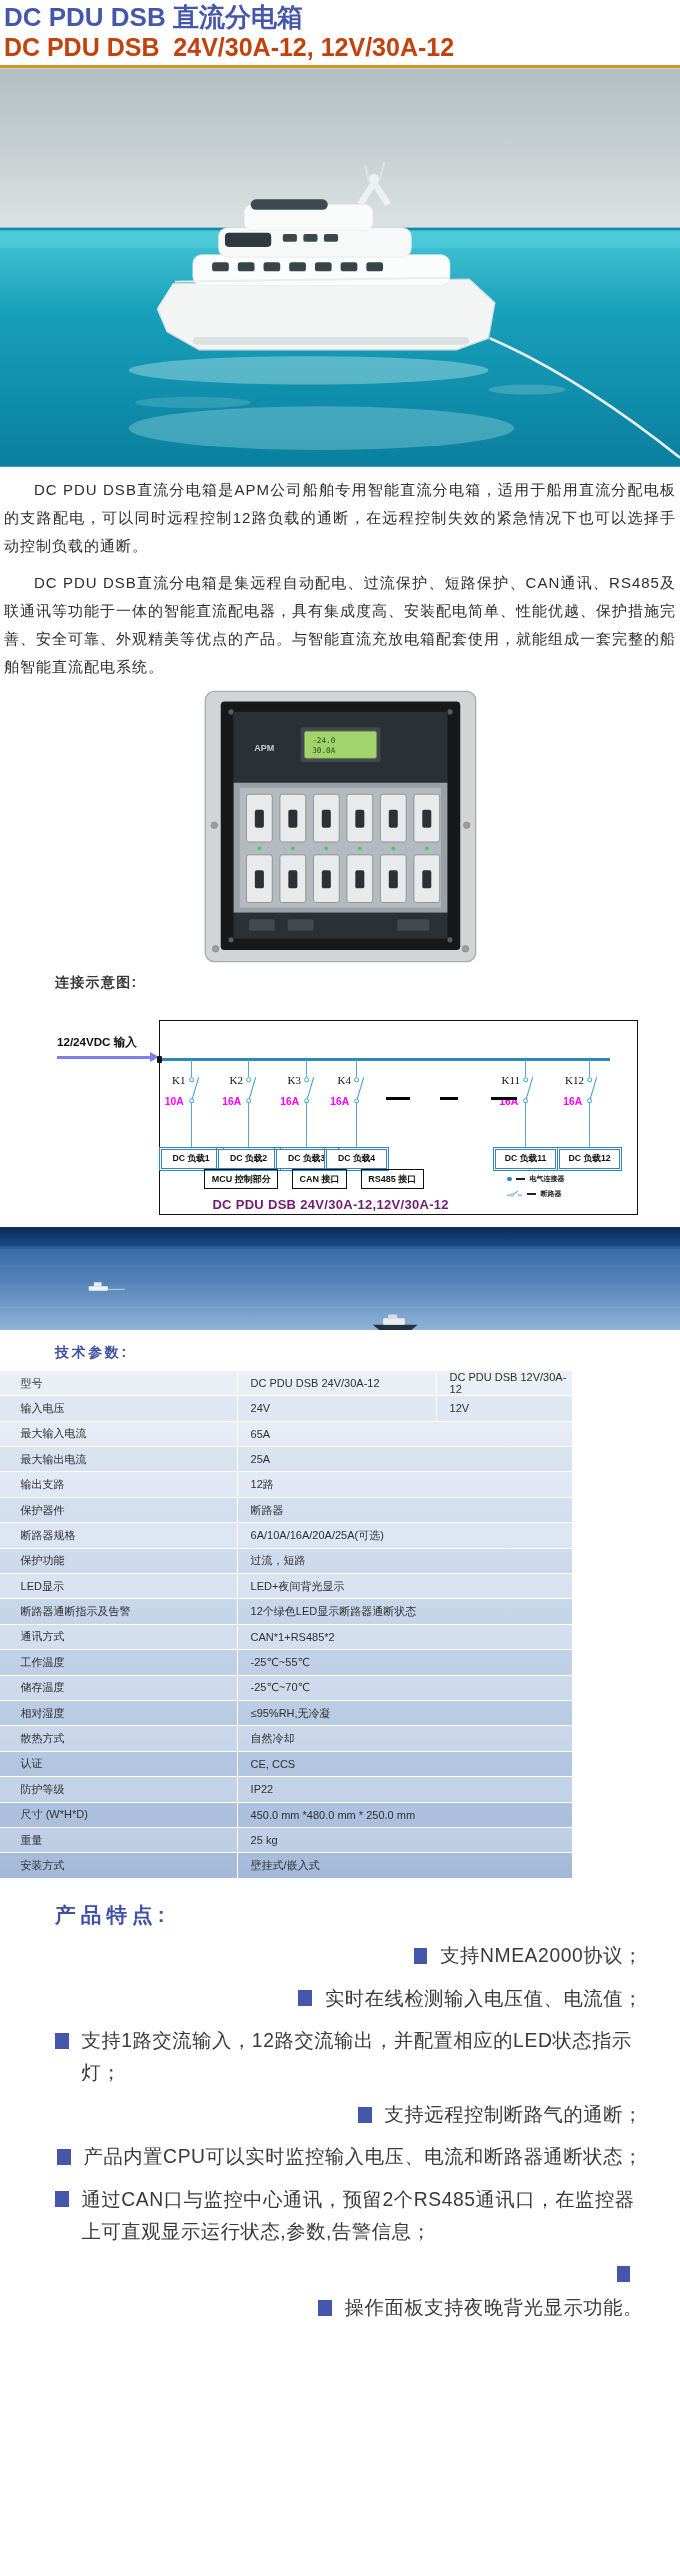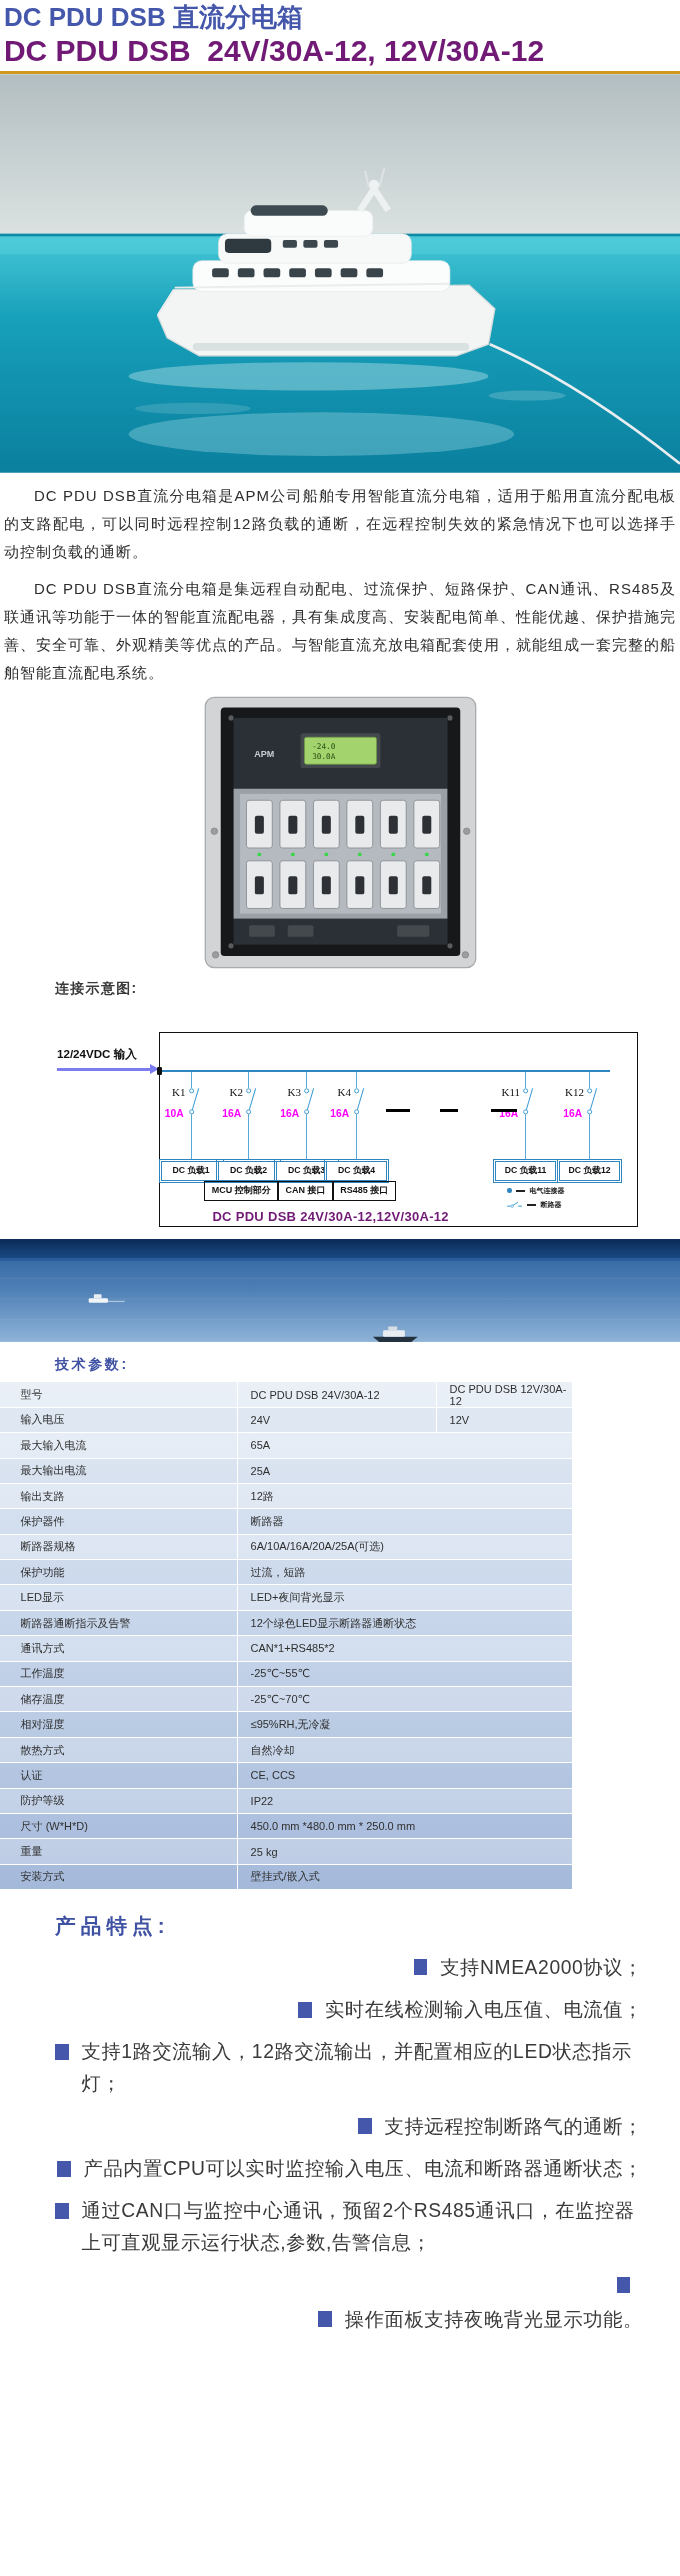--- a/index.html
+++ b/index.html
@@ -2,54 +2,54 @@
 <html style="font-size:10.3px"><head>
 <meta charset="utf-8">
 <style>
   html,body{margin:0;padding:0;background:#fff;}
   body{width:680px;font-family:"Liberation Sans","DejaVu Sans",sans-serif;color:#2b2b2b;}
 
   
   .hdr{padding:1.3px 0 0 0;}
   .t1{margin:1.3px 0 0 3.9px;font-size:26px;font-weight:bold;color:#4457ab;letter-spacing:0px;line-height:1.15;}
   .t2wrap{border-bottom:3.2px solid #d0981f;padding:0 0 3.9px 0;}
-  .t2{margin:1.3px 0 0 3.9px;font-size:30px;font-weight:bold;color:#701a75;white-space:pre;line-height:1.1;}
+  .t2{margin:1.3px 0 0 3.9px;font-size:25px;font-weight:bold;color:#c2410c;white-space:pre;line-height:1.1;}
 
   
   .photo1 svg,.banner svg{display:block;}
 
   
   .intro{margin:9px 3.9px 9px 3.9px;font-size:15px;line-height:28px;letter-spacing:1px;
          text-align:justify;text-indent:2em;color:#2e2e2e;}
 
   
   .product-wrap{text-align:center;margin:3.9px 0 6.4px 0;}
   .product-wrap svg{display:inline-block;}
 
   
-  .diagram-label{margin:9px 0 16px 55px;font-size:14px;font-weight:bold;color:#3a3a3a;letter-spacing:1.3px;}
+  .diagram-label{margin:9px 0 10px 55px;font-size:14px;font-weight:bold;color:#3a3a3a;letter-spacing:1.3px;}
   .diagram{position:relative;height:225px;}
   .d-input{position:absolute;left:57px;top:33px;font-size:11.6px;font-weight:bold;color:#111;}
   .d-arrow{position:absolute;left:57px;top:54px;width:93px;height:3.2px;background:#7d7df2;}
   .d-arrow::after{content:'';position:absolute;right:-9px;top:-3.9px;width:0;height:0;
     border-left:9px solid #7d7df2;border-top:5.1px solid transparent;border-bottom:5.1px solid transparent;}
   .d-box{position:absolute;left:159px;top:18px;width:477px;height:193px;border:1.9px solid #101010;background:#fff;}
   .d-bus{position:absolute;left:0;top:37px;width:450px;height:2.6px;background:#2e86c1;}
   .d-bus::before{content:'';position:absolute;left:-2.6px;top:-2.6px;width:4.5px;height:7.7px;background:#111;border-radius:1.3px;}
   .branch{position:absolute;top:39px;width:71px;height:151px;}
   .b-drop1{position:absolute;left:35px;top:0;width:1.3px;height:16.7px;background:#58a8d8;}
   .b-sw{position:absolute;left:26px;top:15.4px;}
   .b-k{position:absolute;left:0px;top:14px;width:30px;text-align:right;font-family:"Liberation Serif","DejaVu Serif",serif;font-size:11px;color:#111;}
   .b-a{position:absolute;left:-3.9px;top:36px;width:32px;text-align:right;font-size:10.3px;font-weight:bold;color:#ff00ff;}
   .b-drop2{position:absolute;left:35px;top:42px;width:1.3px;height:45px;background:#58a8d8;}
   .b-load{position:absolute;left:5.1px;top:89px;width:59px;height:18px;border:1.3px solid #2e86c1;
           outline:0.6px solid #2e86c1;outline-offset:1.3px;background:#fff;display:flex;align-items:center;
           justify-content:center;font-size:8.7px;font-weight:bold;color:#111;white-space:nowrap;}
   .d-dash{position:absolute;top:76px;height:3.2px;background:#000;}
-  .d-modules{position:absolute;left:15.4px;top:148px;display:flex;gap:0;padding-left:29px;}
+  .d-modules{position:absolute;left:15.4px;top:148px;display:flex;gap:14px;padding-left:29px;}
   .mod{border:1.3px solid #111;padding:2.6px 6.4px;font-size:9px;font-weight:bold;color:#111;white-space:nowrap;}
   .mod.first{border-width:1.9px;}
   .d-caption{position:absolute;left:15.4px;top:176px;font-size:13px;font-weight:bold;color:#701a75;letter-spacing:0.3px;margin-left:37px;}
   .d-legend{position:absolute;left:347px;top:153px;font-size:7px;font-weight:bold;color:#222;}
   .lg-row{display:flex;align-items:center;gap:4.5px;margin-bottom:4.5px;}
   .lg-dot{width:4.5px;height:4.5px;border-radius:50%;background:#2e86c1;}
   .lg-dash{width:9px;height:1.9px;background:#222;}
 
   
   .specs-h{margin:14px 0 7.7px 55px;font-size:14px;font-weight:bold;color:#3f51a3;letter-spacing:2.6px;}

